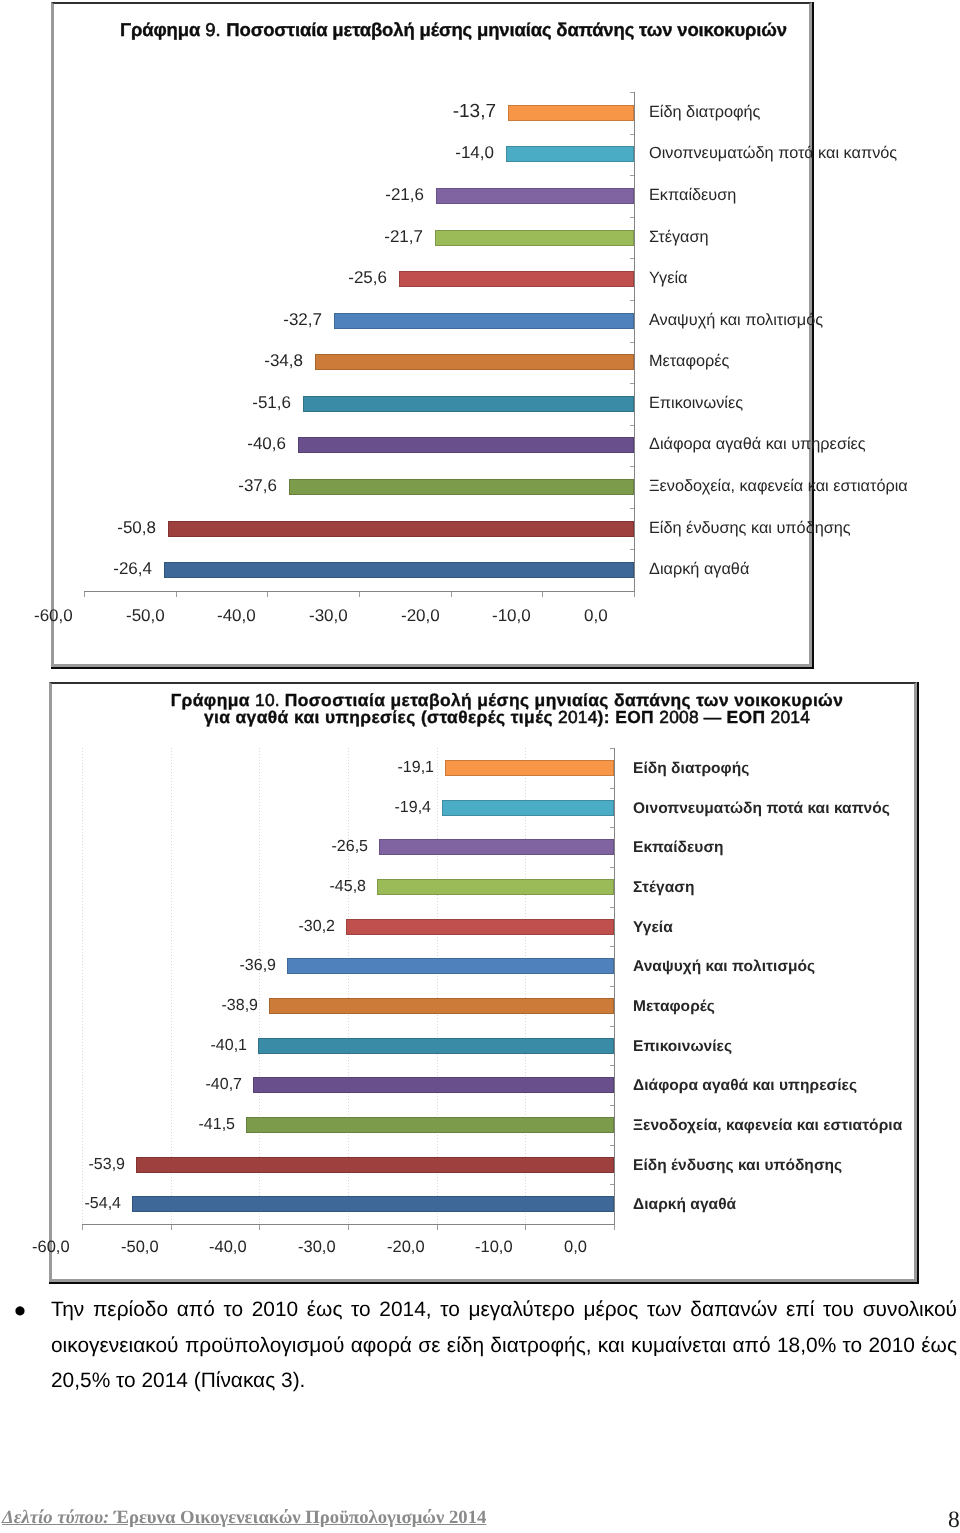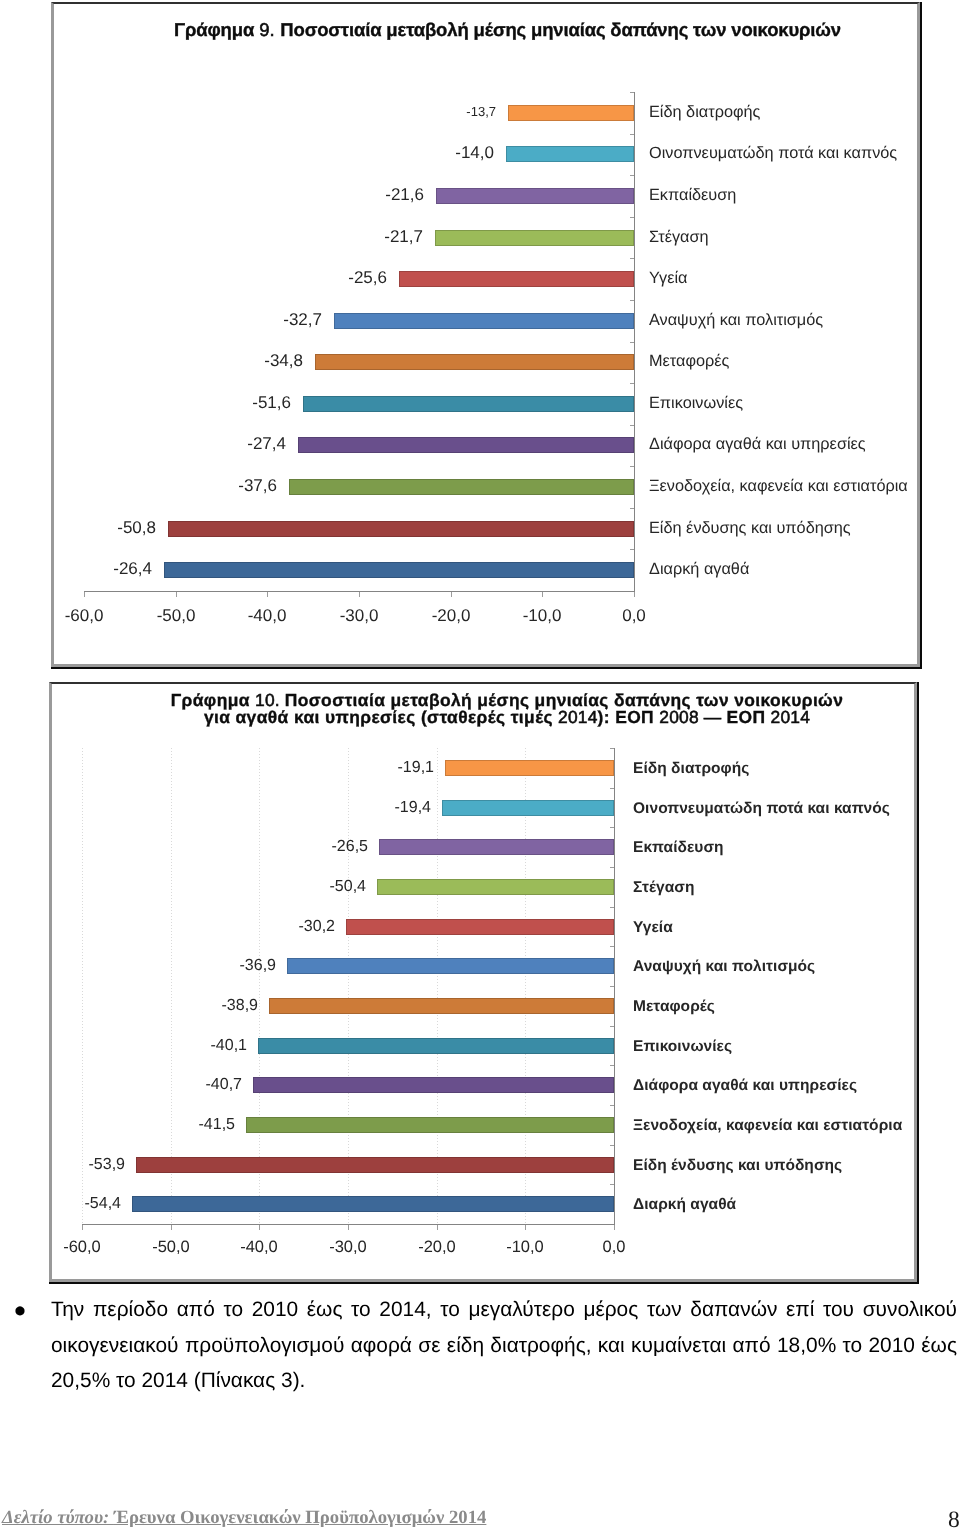--- a/index.html
+++ b/index.html
@@ -8,33 +8,33 @@
        font-family:"Liberation Sans",sans-serif;
        -webkit-font-smoothing:antialiased;text-rendering:geometricPrecision;}
   *{-webkit-font-smoothing:antialiased;}
   .page{position:absolute;left:0;top:0;width:960px;height:1533px;overflow:hidden;}
 
   
   .chartbox{position:absolute;background:#fff;box-sizing:border-box;
             border:3px solid #9a9a9a;border-top-color:#303030;border-top-width:2px;}
   .chartbox::before{content:"";position:absolute;left:-3px;top:-2px;right:-5px;bottom:-5px;
             border-right:2px solid #0a0a0a;border-bottom:2px solid #0a0a0a;pointer-events:none;}
-  #chart1{left:51px;top:2px;width:869px;height:665px;}
+  #chart1{left:51px;top:2px;width:761px;height:665px;}
   #chart2{left:49px;top:682px;width:868px;height:600px;}
 
   .ctitle{position:absolute;right:0;text-align:center;
           font-weight:bold;color:#0d0d0d;line-height:1.27;}
   .wb{font-weight:bold;}
   .wn{font-weight:normal;-webkit-text-stroke:0.55px #0d0d0d;letter-spacing:0.2px;}
 
   .plot{position:absolute;}
   .bar{position:absolute;}
   .dlabel{position:absolute;text-align:right;white-space:nowrap;color:#262626;}
   .clabel{position:absolute;white-space:nowrap;color:#262626;}
-  .xtick{position:absolute;text-align:center;white-space:nowrap;color:#262626;}
+  .xtick{position:absolute;white-space:nowrap;color:#262626;}
   .axisline{position:absolute;background:#848484;}
   .tickmark{position:absolute;background:#9c9c9c;}
   .gridline{position:absolute;width:1px;}
 
   
   .bullet{position:absolute;left:12px;top:1298px;width:16px;height:24px;
           line-height:24px;text-align:center;font-size:12px;color:#000;
           font-family:"DejaVu Sans",sans-serif;}
   .para{position:absolute;left:51px;top:1292px;width:906px;
         font-family:"Liberation Sans",sans-serif;font-size:20.9px;line-height:35.5px;
@@ -56,21 +56,21 @@
 </style>
 </head>
 <body>
 
 <div class="page">
 
   <div class="chartbox" id="chart1">
     <div class="ctitle" id="c1title"><span class="tl"><span class="wb">Γράφημα </span><span class="wn">9. </span><span class="wb">Ποσοστιαία μεταβολή μέσης μηνιαίας δαπάνης των νοικοκυριών</span></span><br></div>
     <div class="plot" id="c1plot">
         <div class="bar" style="left: 454px; top: 101px; width: 126px; height: 16px; box-sizing: border-box; background: rgb(247, 150, 70); border: 1px solid rgb(203, 123, 57);"></div>
-        <div class="dlabel" style="left: 314px; top: 98.7917px; width: 128px; height: 18px; line-height: 18px; font-size: 13px;">-13,7</div>
+        <div class="dlabel" style="left: 314px; top: 98.7917px; width: 128px; height: 18px; line-height: 18px; font-size: 19px;">-13,7</div>
         <div class="clabel" style="left: 595px; top: 98.7917px; height: 18px; line-height: 18px; font-size: 16.3px; letter-spacing: 0px;">Είδη διατροφής</div>
         <div class="tickmark" style="left: 576px; top: 88px; width: 4px; height: 1px;"></div>
         <div class="bar" style="left: 452px; top: 142px; width: 128px; height: 16px; box-sizing: border-box; background: rgb(75, 172, 198); border: 1px solid rgb(62, 141, 162);"></div>
         <div class="dlabel" style="left: 312px; top: 140.375px; width: 128px; height: 18px; line-height: 18px; font-size: 17px;">-14,0</div>
         <div class="clabel" style="left: 595px; top: 140.375px; height: 18px; line-height: 18px; font-size: 16.3px; letter-spacing: 0px;">Οινοπνευματώδη ποτά και καπνός</div>
         <div class="tickmark" style="left: 576px; top: 130px; width: 4px; height: 1px;"></div>
         <div class="bar" style="left: 382px; top: 184px; width: 198px; height: 16px; box-sizing: border-box; background: rgb(128, 100, 162); border: 1px solid rgb(105, 82, 133);"></div>
         <div class="dlabel" style="left: 242px; top: 181.958px; width: 128px; height: 18px; line-height: 18px; font-size: 17px;">-21,6</div>
         <div class="clabel" style="left: 595px; top: 181.958px; height: 18px; line-height: 18px; font-size: 16.3px; letter-spacing: 0px;">Εκπαίδευση</div>
         <div class="tickmark" style="left: 576px; top: 171px; width: 4px; height: 1px;"></div>
@@ -88,21 +88,21 @@
         <div class="tickmark" style="left: 576px; top: 296px; width: 4px; height: 1px;"></div>
         <div class="bar" style="left: 261px; top: 350px; width: 319px; height: 16px; box-sizing: border-box; background: rgb(205, 123, 56); border: 1px solid rgb(168, 101, 46);"></div>
         <div class="dlabel" style="left: 121px; top: 348.292px; width: 128px; height: 18px; line-height: 18px; font-size: 17px;">-34,8</div>
         <div class="clabel" style="left: 595px; top: 348.292px; height: 18px; line-height: 18px; font-size: 16.3px; letter-spacing: 0px;">Μεταφορές</div>
         <div class="tickmark" style="left: 576px; top: 338px; width: 4px; height: 1px;"></div>
         <div class="bar" style="left: 249px; top: 392px; width: 331px; height: 16px; box-sizing: border-box; background: rgb(58, 140, 166); border: 1px solid rgb(48, 115, 136);"></div>
         <div class="dlabel" style="left: 109px; top: 389.875px; width: 128px; height: 18px; line-height: 18px; font-size: 17px;">-51,6</div>
         <div class="clabel" style="left: 595px; top: 389.875px; height: 18px; line-height: 18px; font-size: 16.3px; letter-spacing: 0px;">Επικοινωνίες</div>
         <div class="tickmark" style="left: 576px; top: 379px; width: 4px; height: 1px;"></div>
         <div class="bar" style="left: 244px; top: 433px; width: 336px; height: 16px; box-sizing: border-box; background: rgb(105, 79, 140); border: 1px solid rgb(86, 65, 115);"></div>
-        <div class="dlabel" style="left: 104px; top: 431.458px; width: 128px; height: 18px; line-height: 18px; font-size: 17px;">-27,4</div>
+        <div class="dlabel" style="left: 104px; top: 431.458px; width: 128px; height: 18px; line-height: 18px; font-size: 17px;">-40,6</div>
         <div class="clabel" style="left: 595px; top: 431.458px; height: 18px; line-height: 18px; font-size: 16.3px; letter-spacing: 0px;">Διάφορα αγαθά και υπηρεσίες</div>
         <div class="tickmark" style="left: 576px; top: 421px; width: 4px; height: 1px;"></div>
         <div class="bar" style="left: 235px; top: 475px; width: 345px; height: 16px; box-sizing: border-box; background: rgb(125, 156, 75); border: 1px solid rgb(103, 128, 62);"></div>
         <div class="dlabel" style="left: 95px; top: 473.042px; width: 128px; height: 18px; line-height: 18px; font-size: 17px;">-37,6</div>
         <div class="clabel" style="left: 595px; top: 473.042px; height: 18px; line-height: 18px; font-size: 16.3px; letter-spacing: 0px;">Ξενοδοχεία, καφενεία και εστιατόρια</div>
         <div class="tickmark" style="left: 576px; top: 462px; width: 4px; height: 1px;"></div>
         <div class="bar" style="left: 114px; top: 517px; width: 466px; height: 16px; box-sizing: border-box; background: rgb(157, 64, 62); border: 1px solid rgb(129, 52, 51);"></div>
         <div class="dlabel" style="left: -26px; top: 514.625px; width: 128px; height: 18px; line-height: 18px; font-size: 17px;">-50,8</div>
         <div class="clabel" style="left: 595px; top: 514.625px; height: 18px; line-height: 18px; font-size: 16.3px; letter-spacing: 0px;">Είδη ένδυσης και υπόδησης</div>
         <div class="tickmark" style="left: 576px; top: 504px; width: 4px; height: 1px;"></div>
@@ -145,21 +145,21 @@
         <div class="tickmark" style="left: 558px; top: 64px; width: 4px; height: 1px;"></div>
         <div class="bar" style="left: 390px; top: 116px; width: 172px; height: 16px; box-sizing: border-box; background: rgb(75, 172, 198); border: 1px solid rgb(62, 141, 162);"></div>
         <div class="dlabel" style="left: 250px; top: 114.5px; width: 129px; height: 18px; line-height: 18px; font-size: 16px;">-19,4</div>
         <div class="clabel" style="left: 581px; top: 115.5px; height: 18px; line-height: 18px; font-size: 15.5px; letter-spacing: 0.05px; font-weight: bold;">Οινοπνευματώδη ποτά και καπνός</div>
         <div class="tickmark" style="left: 558px; top: 104px; width: 4px; height: 1px;"></div>
         <div class="bar" style="left: 327px; top: 155px; width: 235px; height: 16px; box-sizing: border-box; background: rgb(128, 100, 162); border: 1px solid rgb(105, 82, 133);"></div>
         <div class="dlabel" style="left: 187px; top: 154.167px; width: 129px; height: 18px; line-height: 18px; font-size: 16px;">-26,5</div>
         <div class="clabel" style="left: 581px; top: 155.167px; height: 18px; line-height: 18px; font-size: 15.5px; letter-spacing: 0.05px; font-weight: bold;">Εκπαίδευση</div>
         <div class="tickmark" style="left: 558px; top: 143px; width: 4px; height: 1px;"></div>
         <div class="bar" style="left: 325px; top: 195px; width: 237px; height: 16px; box-sizing: border-box; background: rgb(155, 187, 89); border: 1px solid rgb(127, 153, 73);"></div>
-        <div class="dlabel" style="left: 185px; top: 193.833px; width: 129px; height: 18px; line-height: 18px; font-size: 16px;">-50,4</div>
+        <div class="dlabel" style="left: 185px; top: 193.833px; width: 129px; height: 18px; line-height: 18px; font-size: 16px;">-45,8</div>
         <div class="clabel" style="left: 581px; top: 194.833px; height: 18px; line-height: 18px; font-size: 15.5px; letter-spacing: 0.05px; font-weight: bold;">Στέγαση</div>
         <div class="tickmark" style="left: 558px; top: 183px; width: 4px; height: 1px;"></div>
         <div class="bar" style="left: 294px; top: 235px; width: 268px; height: 16px; box-sizing: border-box; background: rgb(192, 80, 77); border: 1px solid rgb(157, 66, 63);"></div>
         <div class="dlabel" style="left: 154px; top: 233.5px; width: 129px; height: 18px; line-height: 18px; font-size: 16px;">-30,2</div>
         <div class="clabel" style="left: 581px; top: 234.5px; height: 18px; line-height: 18px; font-size: 15.5px; letter-spacing: 0.05px; font-weight: bold;">Υγεία</div>
         <div class="tickmark" style="left: 558px; top: 223px; width: 4px; height: 1px;"></div>
         <div class="bar" style="left: 235px; top: 274px; width: 327px; height: 16px; box-sizing: border-box; background: rgb(79, 129, 189); border: 1px solid rgb(65, 106, 155);"></div>
         <div class="dlabel" style="left: 95px; top: 273.167px; width: 129px; height: 18px; line-height: 18px; font-size: 16px;">-36,9</div>
         <div class="clabel" style="left: 581px; top: 274.167px; height: 18px; line-height: 18px; font-size: 15.5px; letter-spacing: 0.05px; font-weight: bold;">Αναψυχή και πολιτισμός</div>
         <div class="tickmark" style="left: 558px; top: 262px; width: 4px; height: 1px;"></div>

